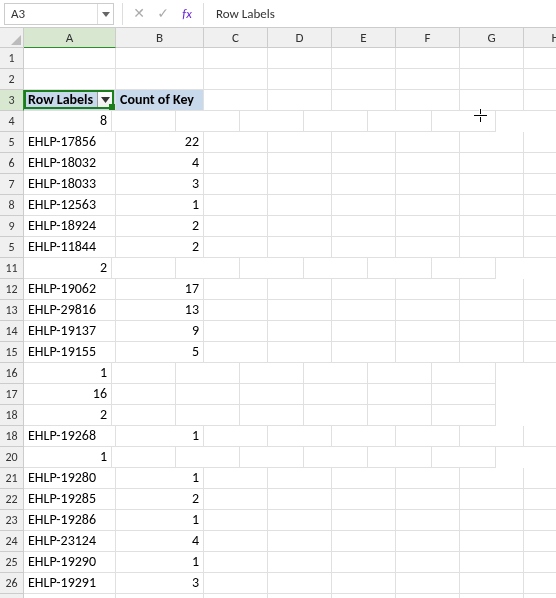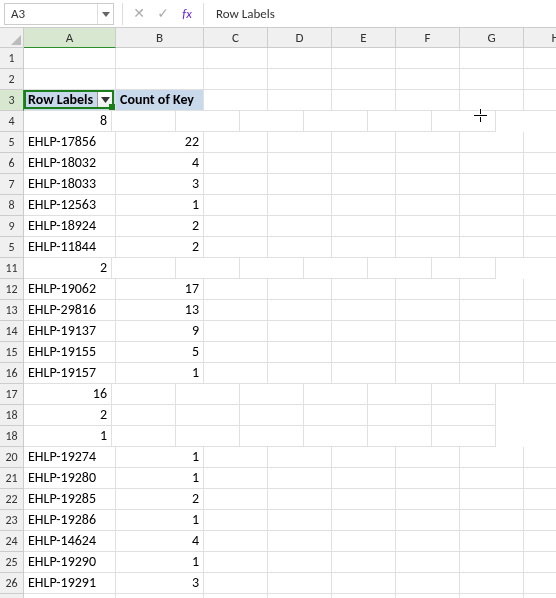--- a/index.html
+++ b/index.html
@@ -392,21 +392,20 @@
         <div class="cell wB num"><span>5</span></div>
         <div class="cell wC"></div>
         <div class="cell wD"></div>
         <div class="cell wE"></div>
         <div class="cell wF"></div>
         <div class="cell wG"></div>
         <div class="cell wH"></div>
       </div>
       <div class="row">
         <div class="row-h">16</div>
-        <div class="cell wA"><span>EHLP-19157</span></div>
         <div class="cell wB num"><span>1</span></div>
         <div class="cell wC"></div>
         <div class="cell wD"></div>
         <div class="cell wE"></div>
         <div class="cell wF"></div>
         <div class="cell wG"></div>
         <div class="cell wH"></div>
       </div>
       <div class="row">
         <div class="row-h">17</div>
@@ -423,31 +422,31 @@
         <div class="cell wB num"><span>2</span></div>
         <div class="cell wC"></div>
         <div class="cell wD"></div>
         <div class="cell wE"></div>
         <div class="cell wF"></div>
         <div class="cell wG"></div>
         <div class="cell wH"></div>
       </div>
       <div class="row">
         <div class="row-h">18</div>
+        <div class="cell wA"><span>EHLP-19268</span></div>
         <div class="cell wB num"><span>1</span></div>
         <div class="cell wC"></div>
         <div class="cell wD"></div>
         <div class="cell wE"></div>
         <div class="cell wF"></div>
         <div class="cell wG"></div>
         <div class="cell wH"></div>
       </div>
       <div class="row">
         <div class="row-h">20</div>
-        <div class="cell wA"><span>EHLP-19274</span></div>
         <div class="cell wB num"><span>1</span></div>
         <div class="cell wC"></div>
         <div class="cell wD"></div>
         <div class="cell wE"></div>
         <div class="cell wF"></div>
         <div class="cell wG"></div>
         <div class="cell wH"></div>
       </div>
       <div class="row">
         <div class="row-h">21</div>
@@ -477,21 +476,21 @@
         <div class="cell wB num"><span>1</span></div>
         <div class="cell wC"></div>
         <div class="cell wD"></div>
         <div class="cell wE"></div>
         <div class="cell wF"></div>
         <div class="cell wG"></div>
         <div class="cell wH"></div>
       </div>
       <div class="row">
         <div class="row-h">24</div>
-        <div class="cell wA"><span>EHLP-14624</span></div>
+        <div class="cell wA"><span>EHLP-23124</span></div>
         <div class="cell wB num"><span>4</span></div>
         <div class="cell wC"></div>
         <div class="cell wD"></div>
         <div class="cell wE"></div>
         <div class="cell wF"></div>
         <div class="cell wG"></div>
         <div class="cell wH"></div>
       </div>
       <div class="row">
         <div class="row-h">25</div>

